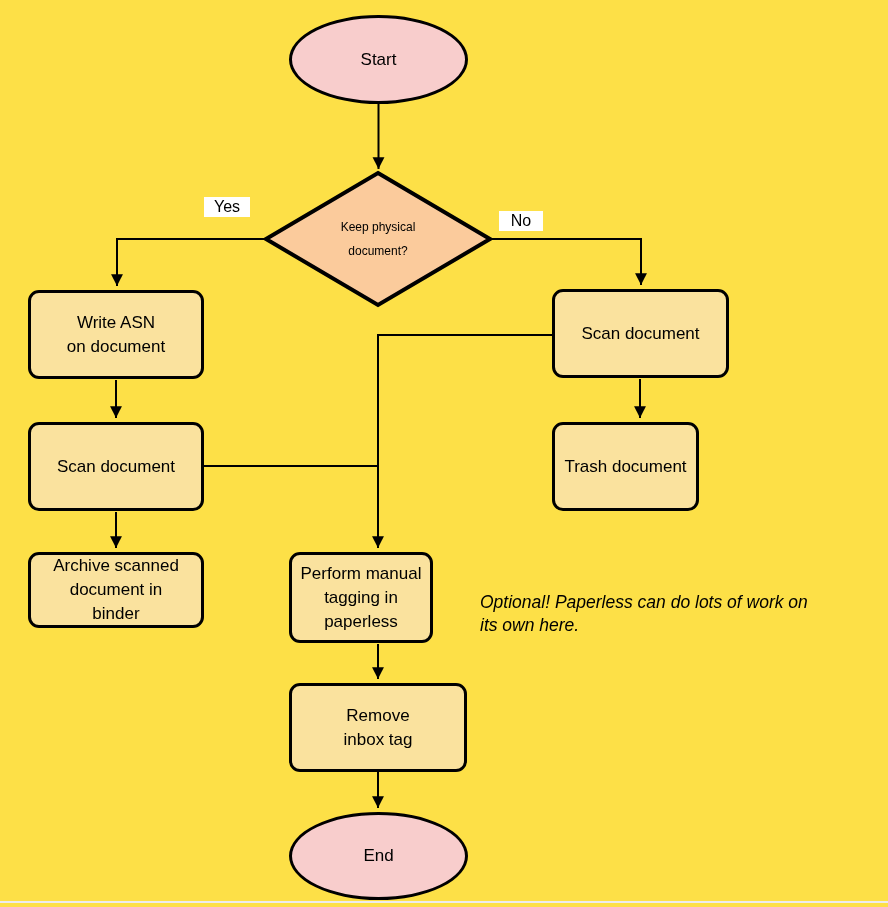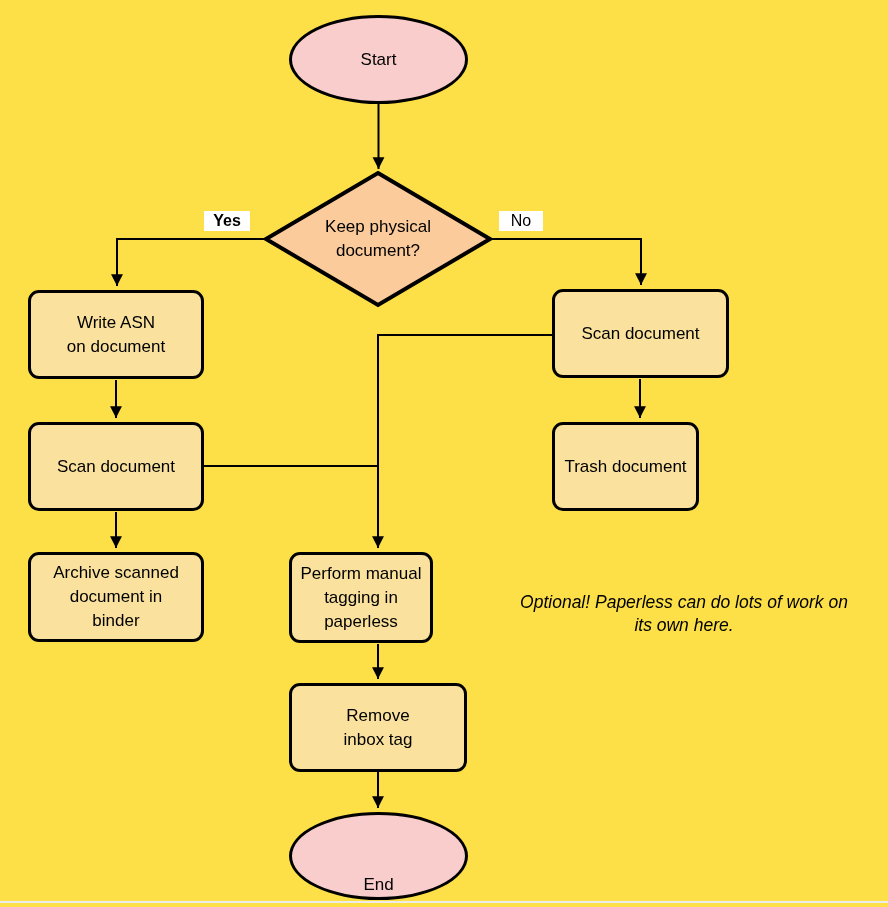--- a/index.html
+++ b/index.html
@@ -46,21 +46,21 @@
     background: var(--terminal-fill);
     border-radius: 50%;
     border-width: 3.5px;
   }
   .diamond-label {
     position: absolute;
     display: flex;
     align-items: center;
     justify-content: center;
     text-align: center;
-    font-size: 17px;
+    font-size: 12px;
     line-height: 24px;
     white-space: pre-line;
   }
   .edge-label {
     position: absolute;
     font-size: 16px;
     line-height: 20px;
     text-align: center;
     background: #ffffff;
   }
@@ -116,60 +116,60 @@
     <polygon points="378,173 490,239 378,305 266,239" fill="var(--decision-fill)" stroke="var(--stroke)" stroke-width="4"></polygon>
   </svg>
 
   <div class="node terminal" style="left:289px; top:15px; width:179px; height:89px;">
     <span>Start</span>
   </div>
 
   <div class="diamond-label" style="left:266px; top:173px; width:224px; height:132px;">Keep physical
 document?</div>
 
-  <div class="edge-label" style="left:204px; top:211px; width:46px;font-weight:bold;">Yes</div>
+  <div class="edge-label" style="left:204px; top:197px; width:46px;">Yes</div>
 
   <div class="edge-label" style="left:499px; top:211px; width:44px;">No</div>
 
   <div class="node process" style="left:28px; top:290px; width:176px; height:89px;">
     <span>Write ASN
 on document</span>
   </div>
 
   <div class="node process" style="left:28px; top:422px; width:176px; height:89px;">
     <span>Scan document</span>
   </div>
 
-  <div class="node process" style="left:28px; top:552px; width:176px; height:90px;">
+  <div class="node process" style="left:28px; top:552px; width:176px; height:76px;">
     <span>Archive scanned
 document in
 binder</span>
   </div>
 
   <div class="node process" style="left:552px; top:289px; width:177px; height:89px;">
     <span>Scan document</span>
   </div>
 
   <div class="node process" style="left:552px; top:422px; width:147px; height:89px;">
     <span>Trash document</span>
   </div>
 
   <div class="node process" style="left:289px; top:552px; width:144px; height:91px;">
     <span>Perform manual
 tagging in
 paperless</span>
   </div>
 
-  <div class="note" style="left:480px; top:591px; width:408px;text-align:center;">Optional! Paperless can do lots of work on
+  <div class="note" style="left:480px; top:591px; width:408px;">Optional! Paperless can do lots of work on
 its own here.</div>
 
   <div class="node process" style="left:289px; top:683px; width:178px; height:89px;">
     <span>Remove
 inbox tag</span>
   </div>
 
-  <div class="node terminal" style="left:289px; top:812px; width:179px; height:88px;align-items:flex-end;">
+  <div class="node terminal" style="left:289px; top:812px; width:179px; height:88px;">
     <span>End</span>
   </div>
 
   <div class="bottom-rule"></div>
 
 </div>
 
 </body></html>

